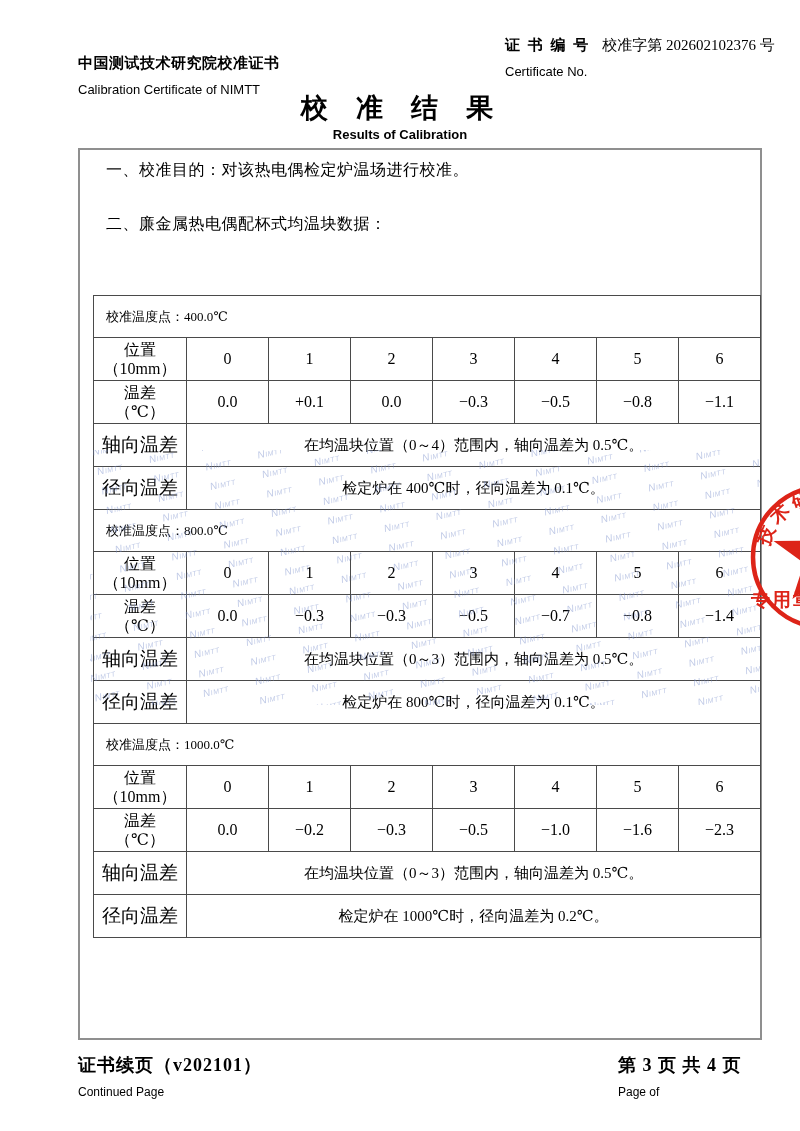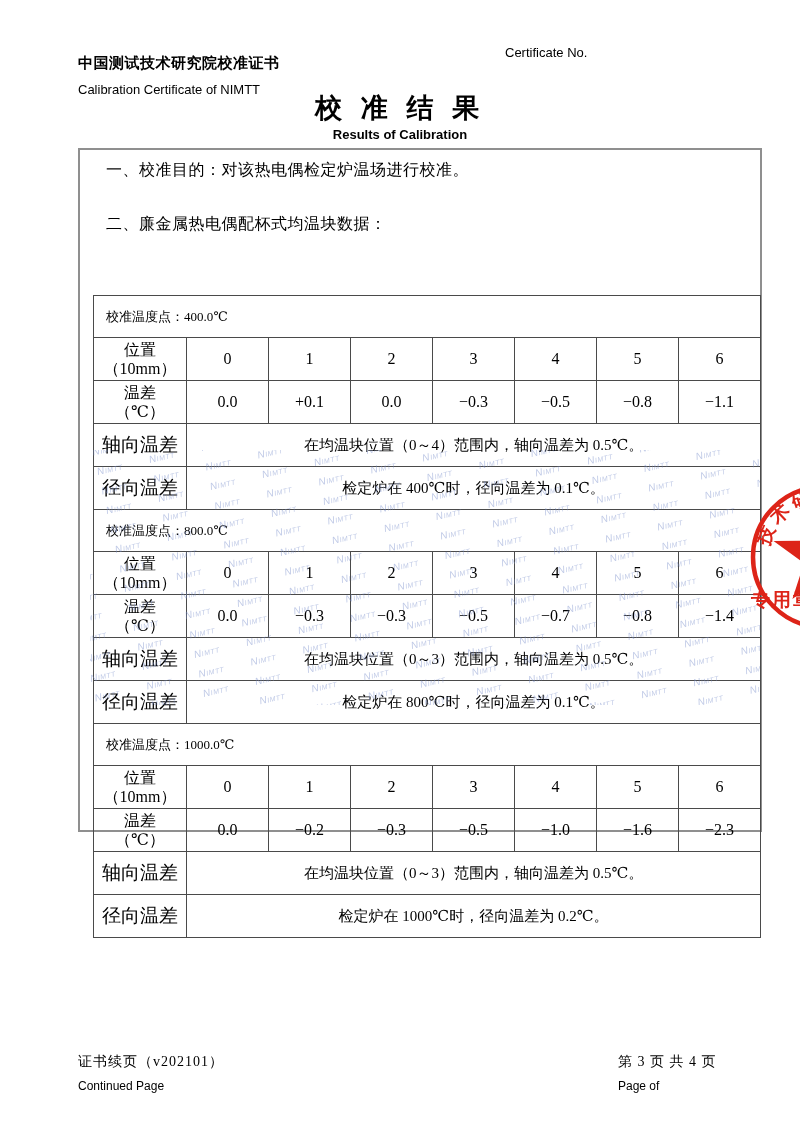--- a/index.html
+++ b/index.html
@@ -13,27 +13,27 @@
 
   
   .hdr-left  { position:absolute; left:78px;  top:44px;margin-top:10px; }
   .hdr-right { position:absolute; left:505px; top:36px; }
   .hdr-cn    { font-size:15px; font-weight:bold; letter-spacing:0.5px; }
   .hdr-cert-label { font-size:15px; font-weight:bold; letter-spacing:2px; }
   .hdr-cert-value { font-size:15px; font-weight:normal; margin-left:8px; }
   .hdr-en    { font-size:13px; margin-top:9px; }
 
   .title    { position:absolute; left:0; top:90px;  width:100%; text-align:center;
-              font-size:27px; font-weight:bold; letter-spacing:6px; }
+              font-size:27px; font-weight:bold; letter-spacing:6px;font-family:Liberation Mono, monospace; }
   .subtitle { position:absolute; left:0; top:127px; width:100%; text-align:center;
               font-size:13px; font-weight:bold; }
 
   
   .content-box {
-    position:absolute; left:78px; top:148px; width:684px; height:684px;
+    position:absolute; left:78px; top:148px; width:684px; height:892px;
     border:2px solid #8f8f8f; background:transparent;
   }
   .item { position:absolute; left:26px; font-size:16px; letter-spacing:0.5px; }
   .item-1 { top:10px; }
   .item-2 { top:64px; }
 
   
   .cal-table {
     position:absolute; left:13px; top:145px;
     width:668px; border-collapse:collapse; table-layout:fixed;
@@ -44,21 +44,21 @@
   }
   .cal-table tr.sec-title td { height:42px; text-align:left; padding-left:12px; font-size:13px; }
   .cal-table tr.pos-row td, .cal-table tr.diff-row td { height:43px; font-size:16px; }
   .cal-table tr.axial-row td, .cal-table tr.radial-row td { height:43px; }
   .cal-table td.lbl { font-size:19px; }
   .cal-table td.lbl div { line-height:19px; }
 
   
   .ftr-left  { position:absolute; left:78px;  top:1053px; }
   .ftr-right { position:absolute; left:618px; top:1053px; }
-  .ftr-cn { font-size:14px; font-weight:normal; letter-spacing:1px; }
+  .ftr-cn { font-size:18px; font-weight:bold; letter-spacing:1px; }
   .ftr-en { font-size:12px; margin-top:8px; }
 
   
   .watermark {
     position:absolute; left:90px; top:450px; width:670px; height:255px;
     overflow:hidden; pointer-events:none; z-index:2;
   }
   .wm-inner {
     width:920px; height:420px; margin-left:-120px; margin-top:-80px;
     transform:rotate(-13deg);
@@ -75,20 +75,24 @@
 </head>
 <body>
 
 <div class="page">
 
   <div class="hdr-left">
     <div class="hdr-cn">中国测试技术研究院校准证书</div>
     <div class="hdr-en en">Calibration Certificate of NIMTT</div>
   </div>
   <div class="hdr-right">
+    <div>
+      <span class="hdr-cert-label">证 书 编 号</span>
+      <span class="hdr-cert-value">校准字第 202602102376 号</span>
+    </div>
     <div class="hdr-en en">Certificate No.</div>
   </div>
 
   <div class="title">校 准  结  果</div>
   <div class="subtitle en">Results of Calibration</div>
 
   <div class="watermark">
     <div class="wm-inner">Nimtt   Nimtt   Nimtt   Nimtt   Nimtt   Nimtt   Nimtt   Nimtt   Nimtt   Nimtt   Nimtt   Nimtt   Nimtt   Nimtt   Nimtt   Nimtt   Nimtt   Nimtt   Nimtt   Nimtt   Nimtt   Nimtt   Nimtt   Nimtt   Nimtt   Nimtt   Nimtt   Nimtt   Nimtt   Nimtt   Nimtt   Nimtt   Nimtt   Nimtt   Nimtt   Nimtt   Nimtt   Nimtt   Nimtt   Nimtt   Nimtt   Nimtt   Nimtt   Nimtt   Nimtt   Nimtt   Nimtt   Nimtt   Nimtt   Nimtt   Nimtt   Nimtt   Nimtt   Nimtt   Nimtt   Nimtt   Nimtt   Nimtt   Nimtt   Nimtt   Nimtt   Nimtt   Nimtt   Nimtt   Nimtt   Nimtt   Nimtt   Nimtt   Nimtt   Nimtt   Nimtt   Nimtt   Nimtt   Nimtt   Nimtt   Nimtt   Nimtt   Nimtt   Nimtt   Nimtt   Nimtt   Nimtt   Nimtt   Nimtt   Nimtt   Nimtt   Nimtt   Nimtt   Nimtt   Nimtt   Nimtt   Nimtt   Nimtt   Nimtt   Nimtt   Nimtt   Nimtt   Nimtt   Nimtt   Nimtt   Nimtt   Nimtt   Nimtt   Nimtt   Nimtt   Nimtt   Nimtt   Nimtt   Nimtt   Nimtt   Nimtt   Nimtt   Nimtt   Nimtt   Nimtt   Nimtt   Nimtt   Nimtt   Nimtt   Nimtt   Nimtt   Nimtt   Nimtt   Nimtt   Nimtt   Nimtt   Nimtt   Nimtt   Nimtt   Nimtt   Nimtt   Nimtt   Nimtt   Nimtt   Nimtt   Nimtt   Nimtt   Nimtt   Nimtt   Nimtt   Nimtt   Nimtt   Nimtt   Nimtt   Nimtt   Nimtt   Nimtt   Nimtt   Nimtt   Nimtt   Nimtt   Nimtt   Nimtt   Nimtt   Nimtt   Nimtt   Nimtt   Nimtt   Nimtt   Nimtt   Nimtt   Nimtt   Nimtt   Nimtt   Nimtt   Nimtt   Nimtt   Nimtt   Nimtt   Nimtt   Nimtt   Nimtt   Nimtt   Nimtt   Nimtt   Nimtt   Nimtt   Nimtt   Nimtt   Nimtt   Nimtt   Nimtt   Nimtt   Nimtt   Nimtt   Nimtt   Nimtt   Nimtt   Nimtt   Nimtt   Nimtt   Nimtt   Nimtt   Nimtt   Nimtt   Nimtt   Nimtt   Nimtt   Nimtt   Nimtt   Nimtt   Nimtt   Nimtt   Nimtt   Nimtt   Nimtt   Nimtt   Nimtt   Nimtt   Nimtt   Nimtt   Nimtt   Nimtt   Nimtt   Nimtt   Nimtt   Nimtt   Nimtt   Nimtt   Nimtt   Nimtt   Nimtt   Nimtt   Nimtt   Nimtt   Nimtt   Nimtt   Nimtt   Nimtt   Nimtt   Nimtt   Nimtt   Nimtt   Nimtt   Nimtt   Nimtt   Nimtt   Nimtt   Nimtt   Nimtt   Nimtt   Nimtt   Nimtt   Nimtt   Nimtt   Nimtt   Nimtt   Nimtt   Nimtt   Nimtt   Nimtt   Nimtt   Nimtt   Nimtt   Nimtt   Nimtt   Nimtt   Nimtt   Nimtt   Nimtt   Nimtt   Nimtt   Nimtt   Nimtt   Nimtt   Nimtt   Nimtt   Nimtt   Nimtt   Nimtt   Nimtt   Nimtt   Nimtt   Nimtt   Nimtt   Nimtt   Nimtt   Nimtt   Nimtt   Nimtt   Nimtt   Nimtt   Nimtt   Nimtt   Nimtt   Nimtt   Nimtt   Nimtt   Nimtt   Nimtt   Nimtt   Nimtt   Nimtt   Nimtt   Nimtt   Nimtt   Nimtt   Nimtt   Nimtt   Nimtt   Nimtt   Nimtt   Nimtt   Nimtt   Nimtt   Nimtt   Nimtt   Nimtt   Nimtt   Nimtt   Nimtt   Nimtt   Nimtt   Nimtt   Nimtt   Nimtt   Nimtt   Nimtt   Nimtt   Nimtt   Nimtt   Nimtt   Nimtt   Nimtt   Nimtt   Nimtt   Nimtt   Nimtt   Nimtt   Nimtt   Nimtt   Nimtt   Nimtt   Nimtt   Nimtt   Nimtt   Nimtt   Nimtt   Nimtt   Nimtt</div>
   </div>
 

